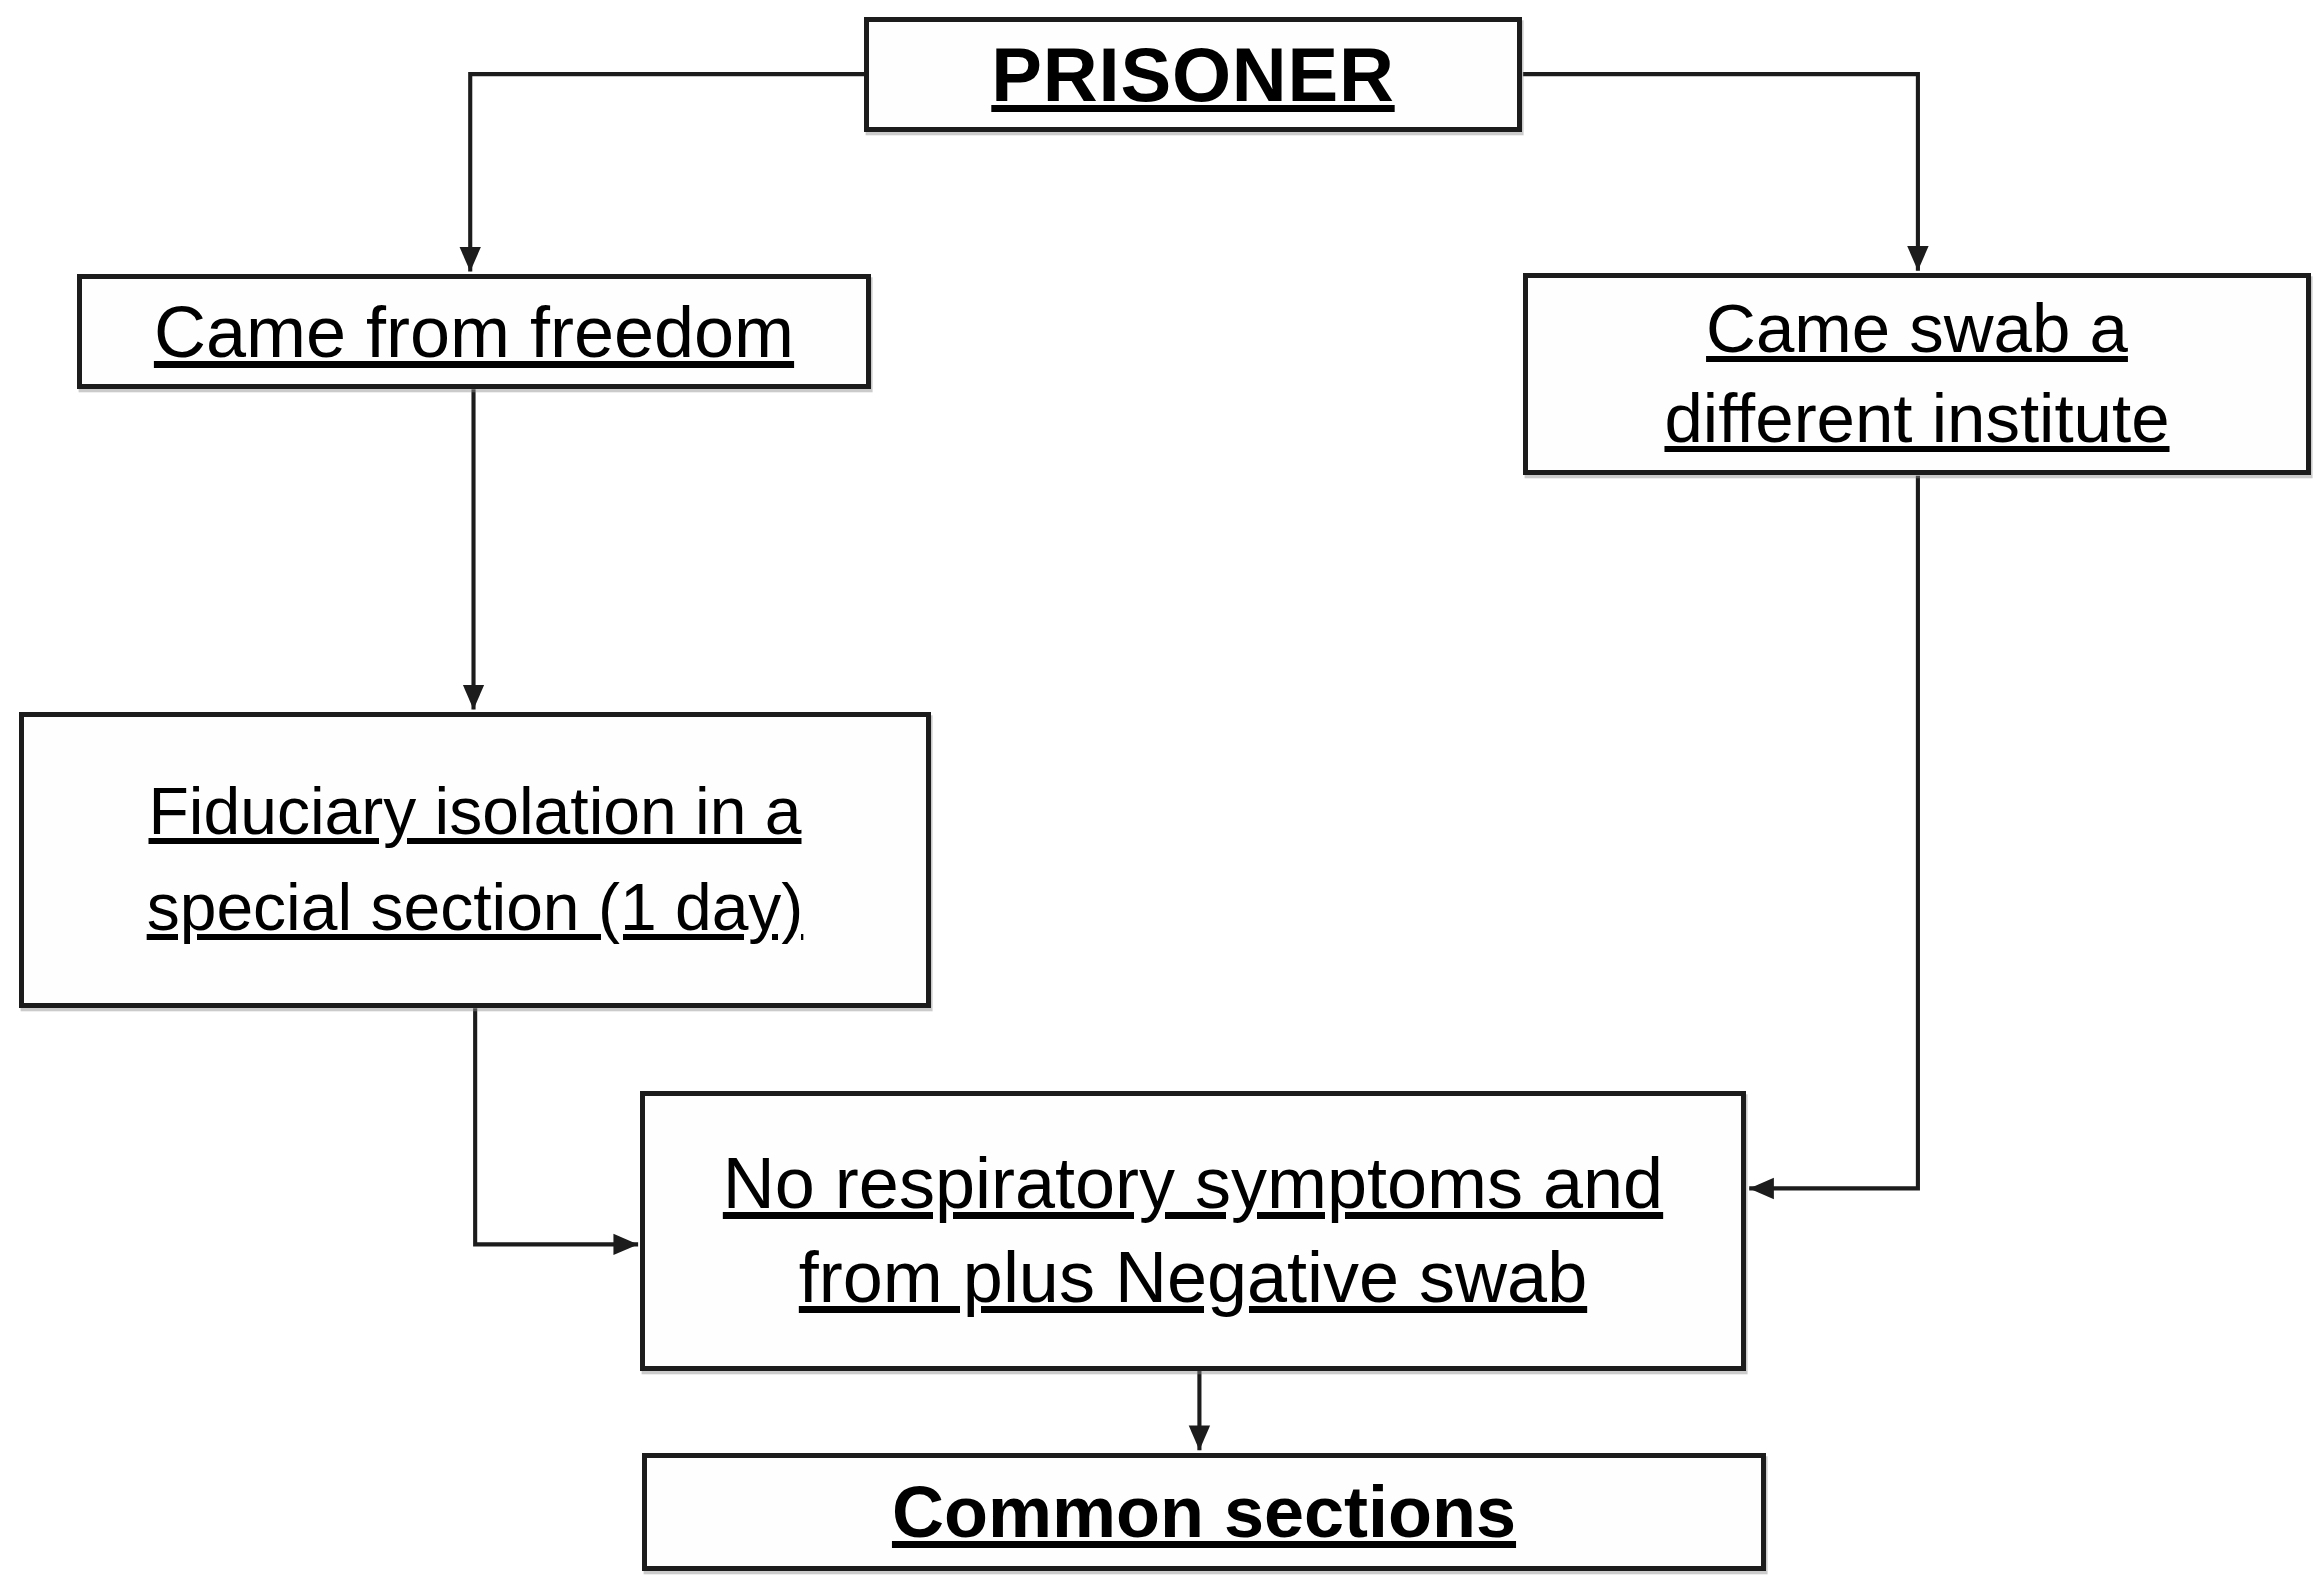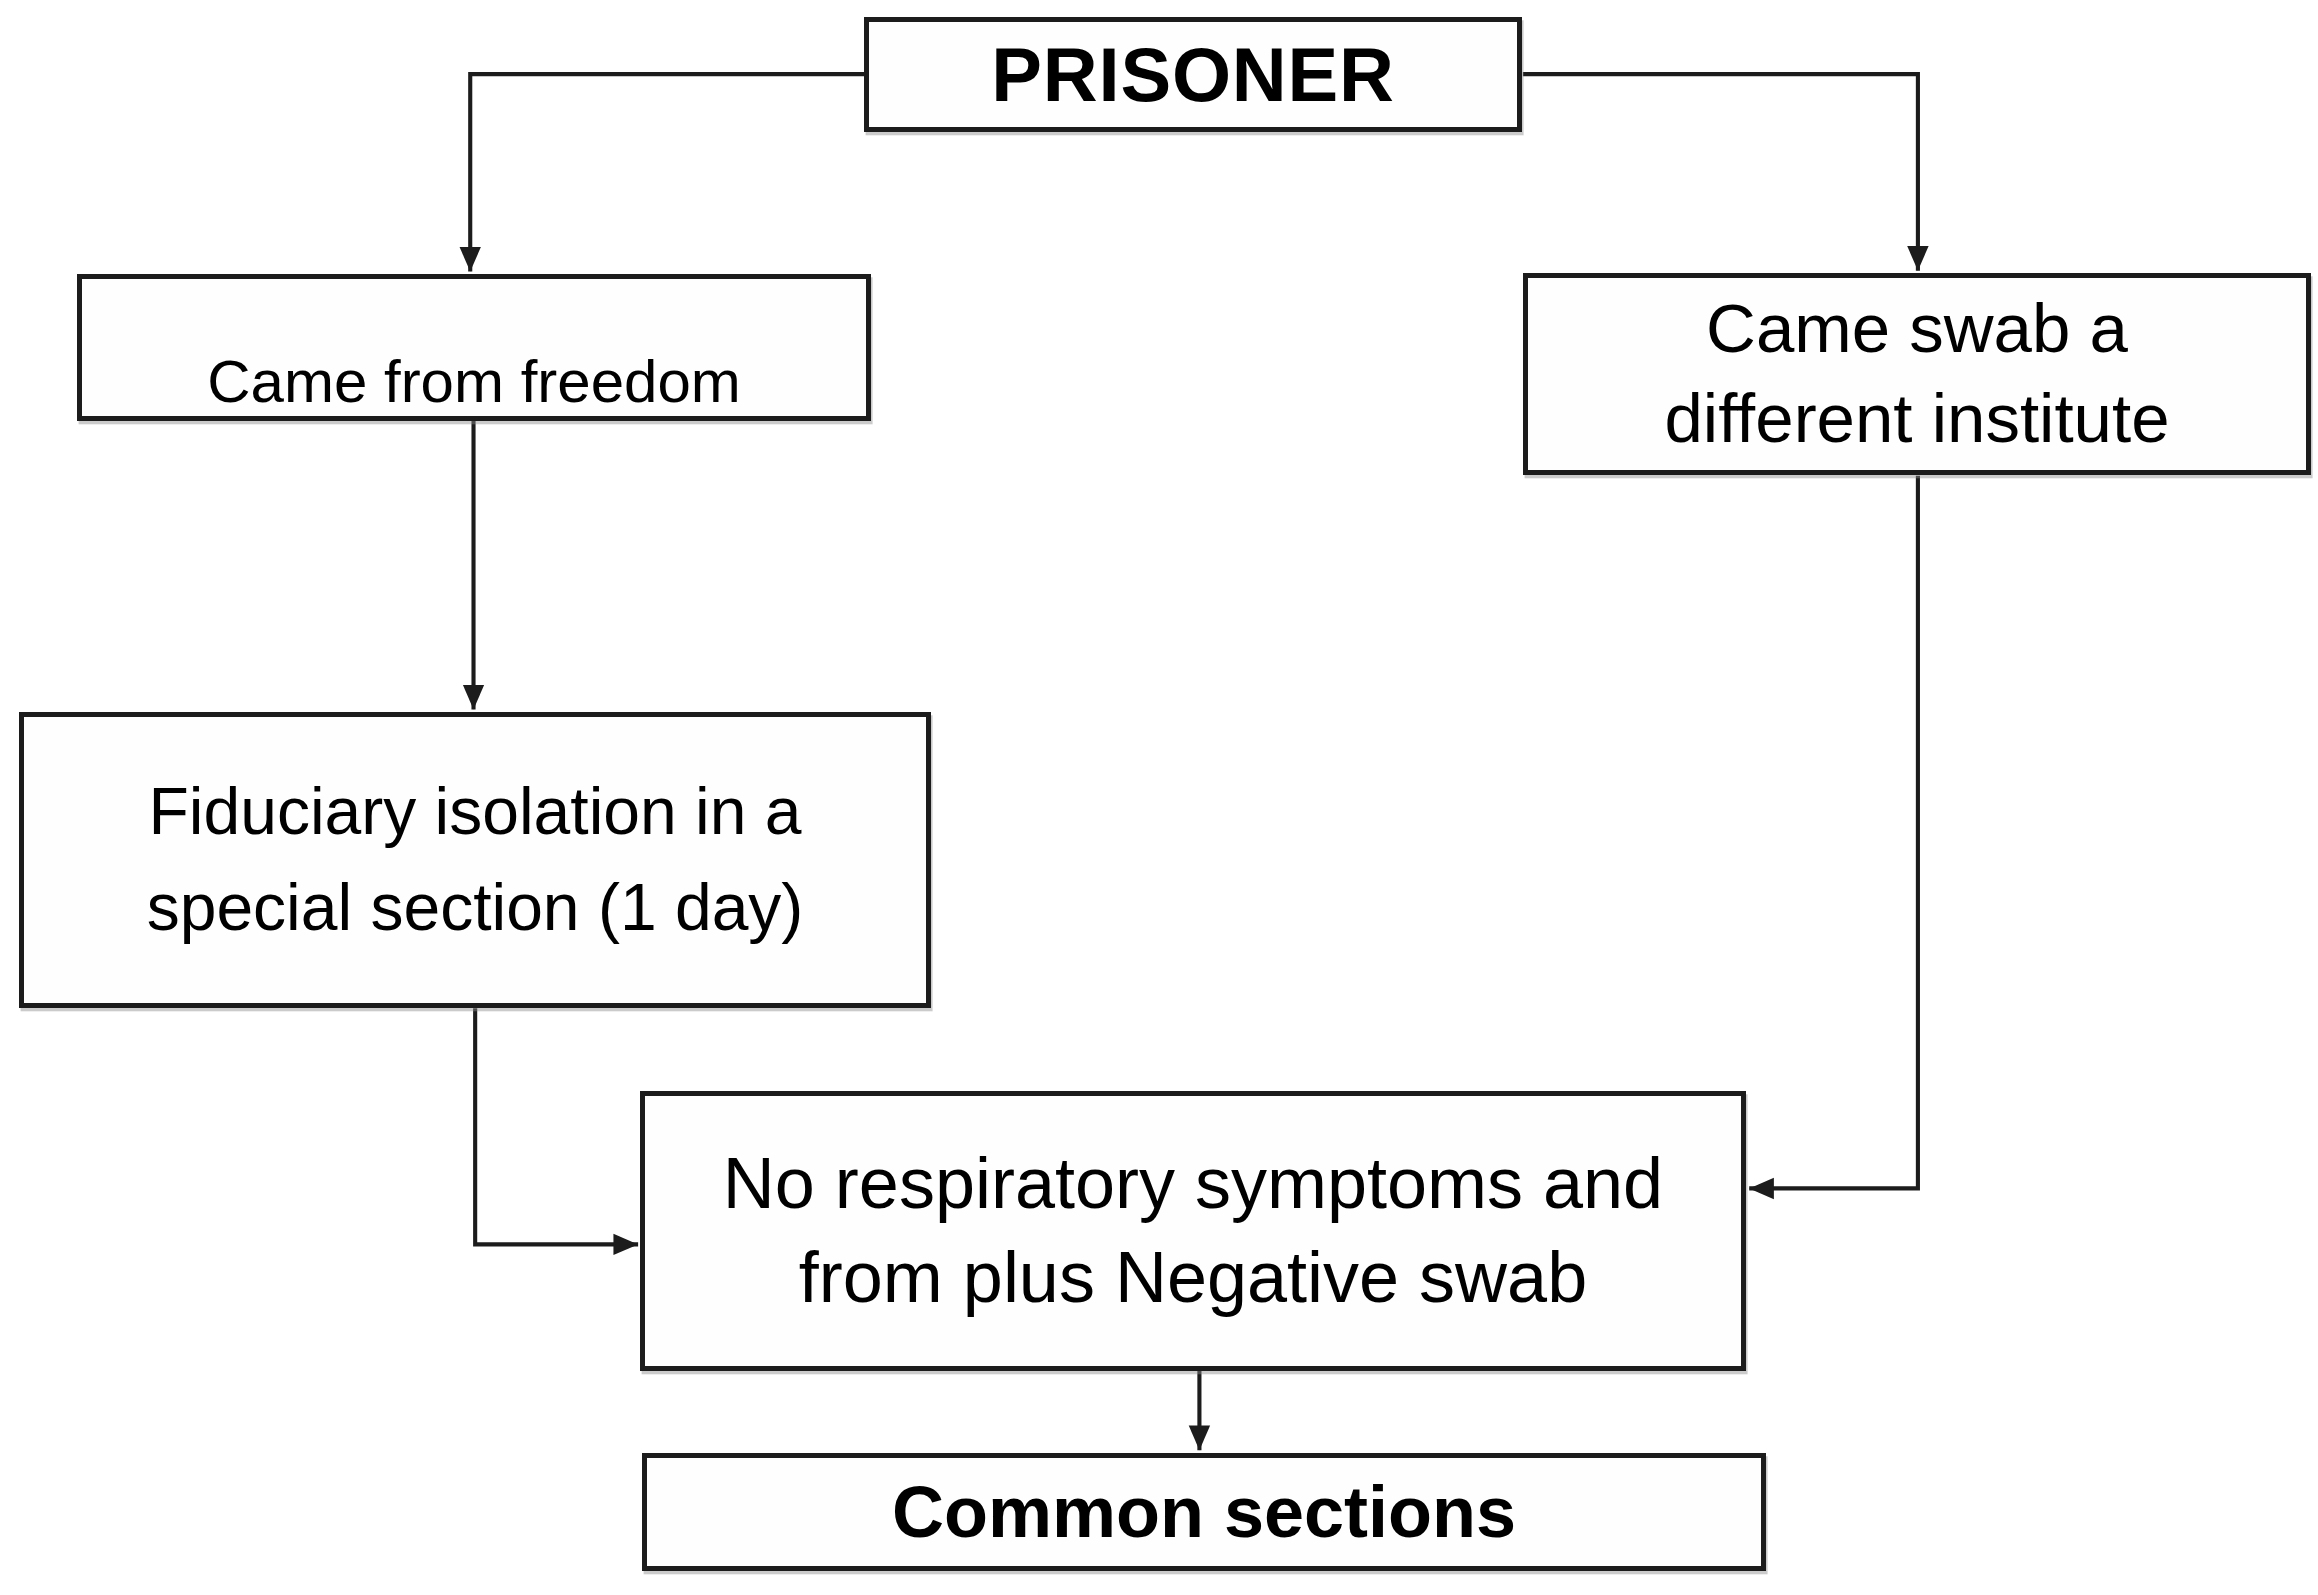--- a/index.html
+++ b/index.html
@@ -33,29 +33,28 @@
     box-sizing:border-box;
     background:var(--box-fill);
     border:5px solid var(--box-border);
     display:flex;
     flex-direction:column;
     align-items:center;
     justify-content:center;
     text-align:center;
     box-shadow:1.6px 3.3px 0 rgba(140,140,140,.45);
   }
-  .node .line{display:block;white-space:nowrap;}
+  .node .line{display:block;white-space:nowrap;text-decoration:underline;}
   .node-prisoner{
     left:864px;top:16.5px;width:658px;height:115px;
     font-size:76px;font-weight:bold;letter-spacing:0.8px;
   }
   .node-freedom{
-    left:77px;top:274px;width:794px;height:147px;
-    font-size:60px;
-    justify-content:flex-end;
+    left:77px;top:274px;width:794px;height:115px;
+    font-size:72px;
   }
   .node-institute{
     left:1523px;top:273px;width:788px;height:202px;
     font-size:69px;line-height:1.3;
   }
   .node-isolation{
     left:19px;top:712px;width:912px;height:296px;
     font-size:66px;line-height:1.45;
   }
   .node-swab{

